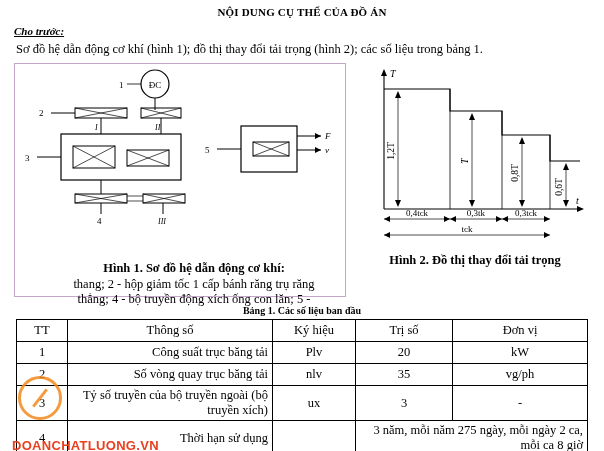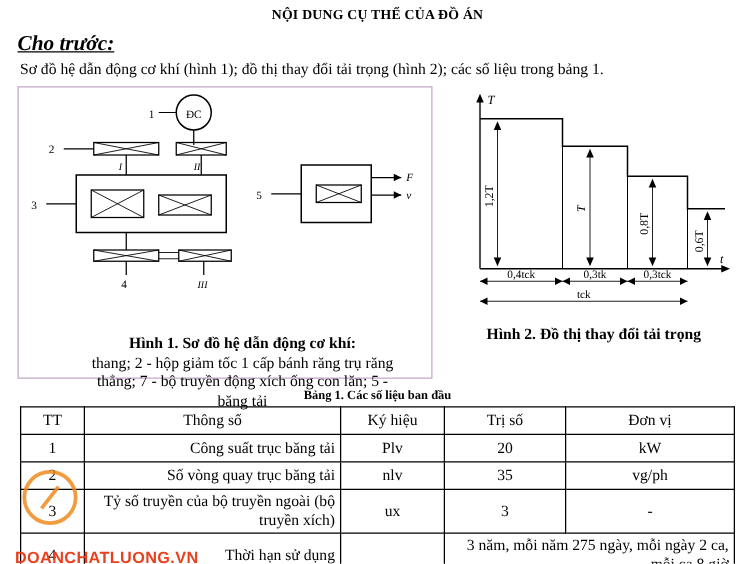--- a/index.html
+++ b/index.html
@@ -24,21 +24,21 @@
     text-align: center;
     font-weight: bold;
     font-size: 11px;
     margin-top: 6px;
     letter-spacing: 0.2px;
   }
   .given-label {
     margin: 7px 0 0 14px;
     font-style: italic;
     font-weight: bold;
-    font-size: 17px;
+    font-size: 11px;
     text-decoration: underline;
     display: inline-block;
   }
   .given-text {
     margin: 3px 14px 0 16px;
     font-size: 12.5px;
   }
 
   
   .figures {
@@ -209,22 +209,21 @@
 
         <line x1="282" y1="86" x2="306" y2="86" stroke="#000" stroke-width="1"></line>
         <polygon points="306,86 300,83 300,89" fill="#000"></polygon>
         <text x="310" y="89" font-size="9" font-style="italic">v</text>
       </svg>
     </div>
 
     <div style="position:absolute; left:15px; top:198px; width:330px;">
       <div class="fig-caption bold">Hình 1. Sơ đồ hệ dẫn động cơ khí:</div>
       <div class="fig-caption">thang; 2 - hộp giảm tốc 1 cấp bánh răng trụ răng</div>
-      <div class="fig-caption">thẳng; 7 - bộ truyền động xích ống con lăn; 5 -</div>
-      <div class="fig-caption">băng tải</div>
+      <div class="fig-caption">thẳng; 4 - bộ truyền động xích ống con lăn; 5 -</div>
     </div>
 
     <div class="fig-right">
       <svg width="242" height="182" viewBox="0 0 242 182">
 
         <line x1="30" y1="10" x2="30" y2="146" stroke="#000" stroke-width="1.1"></line>
         <polygon points="30,6 27,13 33,13" fill="#000"></polygon>
         <line x1="30" y1="146" x2="226" y2="146" stroke="#000" stroke-width="1.1"></line>
         <polygon points="230,146 223,143 223,149" fill="#000"></polygon>
         <text x="36" y="14" font-size="10" font-style="italic">T</text>

